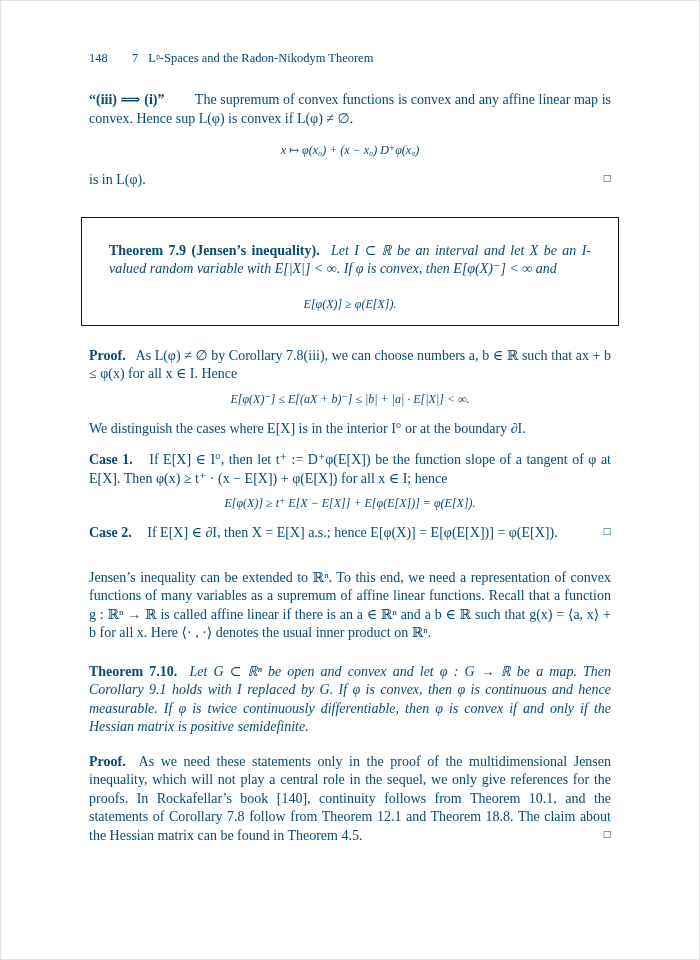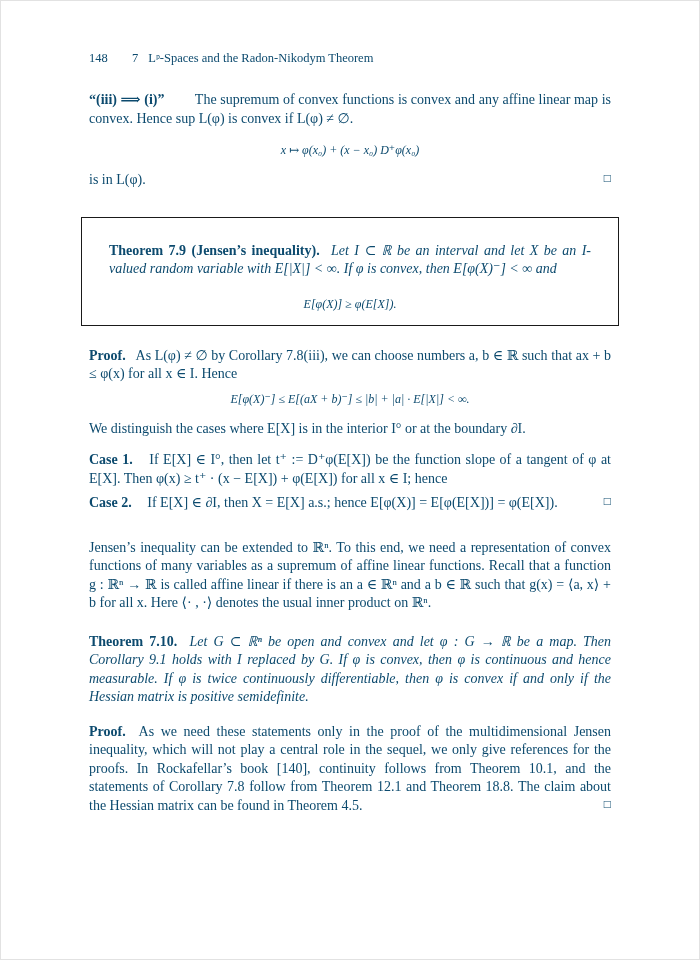--- a/index.html
+++ b/index.html
@@ -90,20 +90,21 @@
 
   <div class="formula">E[φ(X)⁻] ≤ E[(aX + b)⁻] ≤ |b| + |a| · E[|X|] &lt; ∞.</div>
 
   <p class="para mb13">We distinguish the cases where E[X] is in the interior I° or at the boundary ∂I.</p>
 
   <p class="para mb6">
     <span class="lbl gap-mid">Case 1.</span>
     <span>If E[X] ∈ I°, then let t⁺ := D⁺φ(E[X]) be the function slope of a tangent of φ at E[X]. Then φ(x) ≥ t⁺ · (x − E[X]) + φ(E[X]) for all x ∈ I; hence</span>
   </p>
 
+  <div class="formula">E[φ(X)] ≥ t⁺ E[X − E[X]] + E[φ(E[X])] = φ(E[X]).</div>
 
   <p class="para mb26">
     <span class="lbl gap-mid">Case 2.</span>
     <span>If E[X] ∈ ∂I, then X = E[X] a.s.; hence E[φ(X)] = E[φ(E[X])] = φ(E[X]).</span>
     <span class="qed">□</span>
   </p>
 
   <p class="para mb20">Jensen’s inequality can be extended to ℝⁿ. To this end, we need a representation of convex functions of many variables as a supremum of affine linear functions. Recall that a function g : ℝⁿ → ℝ is called affine linear if there is an a ∈ ℝⁿ and a b ∈ ℝ such that g(x) = ⟨a, x⟩ + b for all x. Here ⟨· , ·⟩ denotes the usual inner product on ℝⁿ.</p>
 
   <p class="para mb16">

